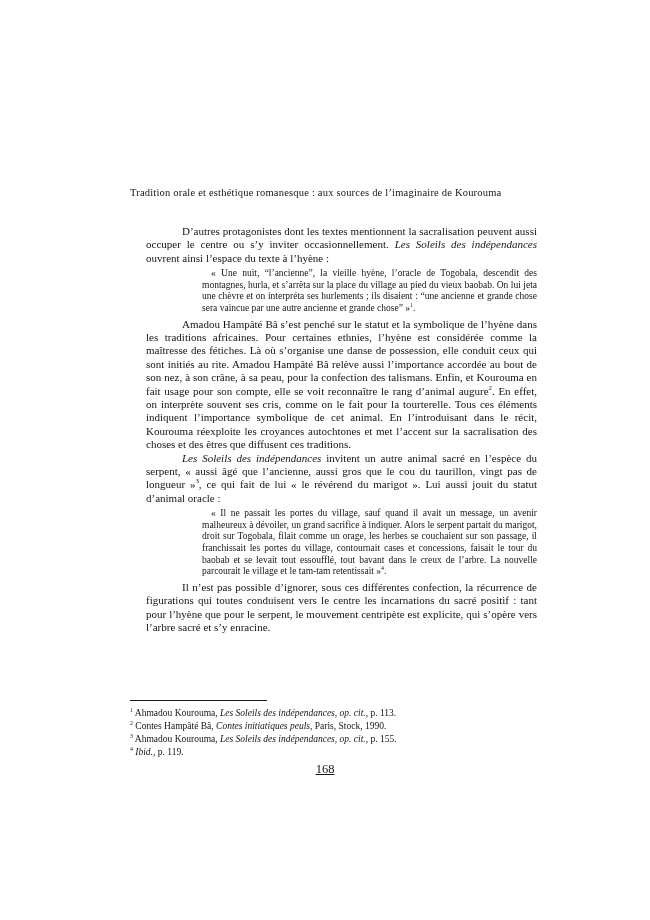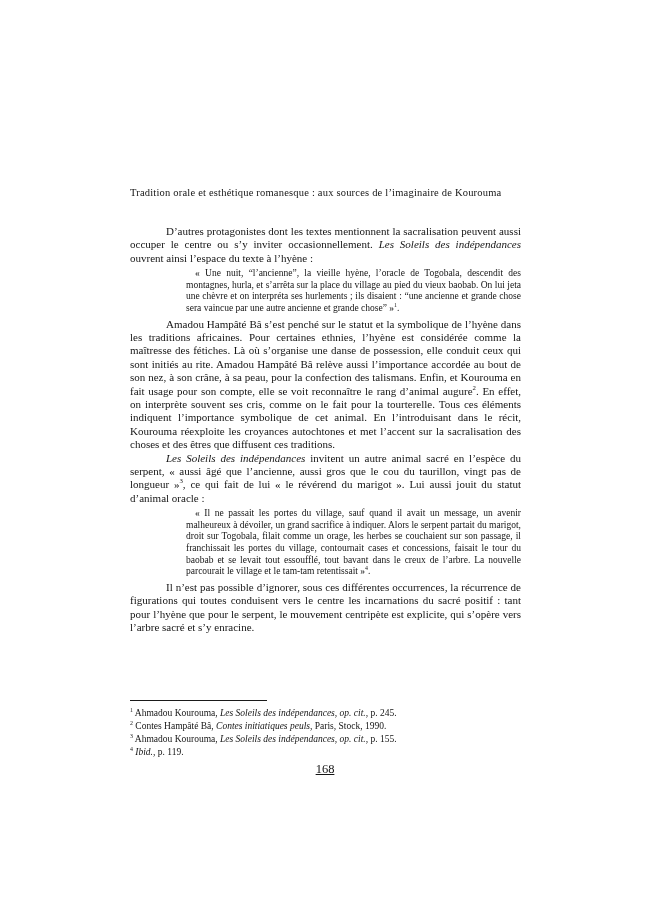--- a/index.html
+++ b/index.html
@@ -21,21 +21,21 @@
     position: absolute;
     left: 130px;
     top: 186px;
     width: 392px;
     font-size: 10.5px;
     line-height: 13px;
     letter-spacing: 0.2px;
   }
   .body-text {
     position: absolute;
-    left: 130px;
+    left: 146px;
     top: 225px;
     width: 391px;
   }
   .body-text p {
     margin: 0;
   }
   p.paragraph {
     font-size: 11px;
     line-height: 13.4px;
     text-align: justify;
@@ -92,26 +92,26 @@
 
 <div class="page">
   <div class="running-header">Tradition orale et esthétique romanesque : aux sources de l’imaginaire de Kourouma</div>
 
   <div class="body-text">
       <p class="paragraph"><span>D’autres protagonistes dont les textes mentionnent la sacralisation peuvent aussi occuper le centre ou s’y inviter occasionnellement. </span><em>Les Soleils des indépendances</em><span> ouvrent ainsi l’espace du texte à l’hyène :</span></p>
       <p class="quote"><span>« Une nuit, “l’ancienne”, la vieille hyène, l’oracle de Togobala, descendit des montagnes, hurla, et s’arrêta sur la place du village au pied du vieux baobab. On lui jeta une chèvre et on interpréta ses hurlements ; ils disaient : “une ancienne et grande chose sera vaincue par une autre ancienne et grande chose” »</span><sup>1</sup><span>.</span></p>
       <p class="paragraph"><span>Amadou Hampâté Bâ s’est penché sur le statut et la symbolique de l’hyène dans les traditions africaines. Pour certaines ethnies, l’hyène est considérée comme la maîtresse des fétiches. Là où s’organise une danse de possession, elle conduit ceux qui sont initiés au rite. Amadou Hampâté Bâ relève aussi l’importance accordée au bout de son nez, à son crâne, à sa peau, pour la confection des talismans. Enfin, et Kourouma en fait usage pour son compte, elle se voit reconnaître le rang d’animal augure</span><sup>2</sup><span>. En effet, on interprète souvent ses cris, comme on le fait pour la tourterelle. Tous ces éléments indiquent l’importance symbolique de cet animal. En l’introduisant dans le récit, Kourouma réexploite les croyances autochtones et met l’accent sur la sacralisation des choses et des êtres que diffusent ces traditions.</span></p>
       <p class="paragraph"><em>Les Soleils des indépendances</em><span> invitent un autre animal sacré en l’espèce du serpent, « aussi âgé que l’ancienne, aussi gros que le cou du taurillon, vingt pas de longueur »</span><sup>3</sup><span>, ce qui fait de lui « le révérend du marigot ». Lui aussi jouit du statut d’animal oracle :</span></p>
       <p class="quote"><span>« Il ne passait les portes du village, sauf quand il avait un message, un avenir malheureux à dévoiler, un grand sacrifice à indiquer. Alors le serpent partait du marigot, droit sur Togobala, filait comme un orage, les herbes se couchaient sur son passage, il franchissait les portes du village, contournait cases et concessions, faisait le tour du baobab et se levait tout essoufflé, tout bavant dans le creux de l’arbre. La nouvelle parcourait le village et le tam-tam retentissait »</span><sup>4</sup><span>.</span></p>
-      <p class="paragraph"><span>Il n’est pas possible d’ignorer, sous ces différentes occurrences, la récurrence de figurations qui toutes conduisent vers le centre les incarnations du sacré positif : tant pour l’hyène que pour le serpent, le mouvement centripète est explicite, qui s’opère vers l’arbre sacré et s’y enracine.</span></p>
+      <p class="paragraph"><span>Il n’est pas possible d’ignorer, sous ces différentes confection, la récurrence de figurations qui toutes conduisent vers le centre les incarnations du sacré positif : tant pour l’hyène que pour le serpent, le mouvement centripète est explicite, qui s’opère vers l’arbre sacré et s’y enracine.</span></p>
     </div>
 
   <div class="footnote-rule"></div>
 
   <div class="footnotes">
-      <p><sup>1</sup> <span>Ahmadou Kourouma, </span><em>Les Soleils des indépendances</em><span>, </span><em>op. cit.</em><span>, p. 245.</span></p>
+      <p><sup>1</sup> <span>Ahmadou Kourouma, </span><em>Les Soleils des indépendances</em><span>, </span><em>op. cit.</em><span>, p. 113.</span></p>
       <p><sup>2</sup> <span>Contes Hampâté Bâ, </span><em>Contes initiatiques peuls</em><span>, Paris, Stock, 1990.</span></p>
       <p><sup>3</sup> <span>Ahmadou Kourouma, </span><em>Les Soleils des indépendances</em><span>, </span><em>op. cit.</em><span>, p. 155.</span></p>
       <p><sup>4</sup> <em>Ibid.</em><span>, p. 119.</span></p>
     </div>
 
   <div class="page-number">168</div>
 </div>
 
 </body></html>

